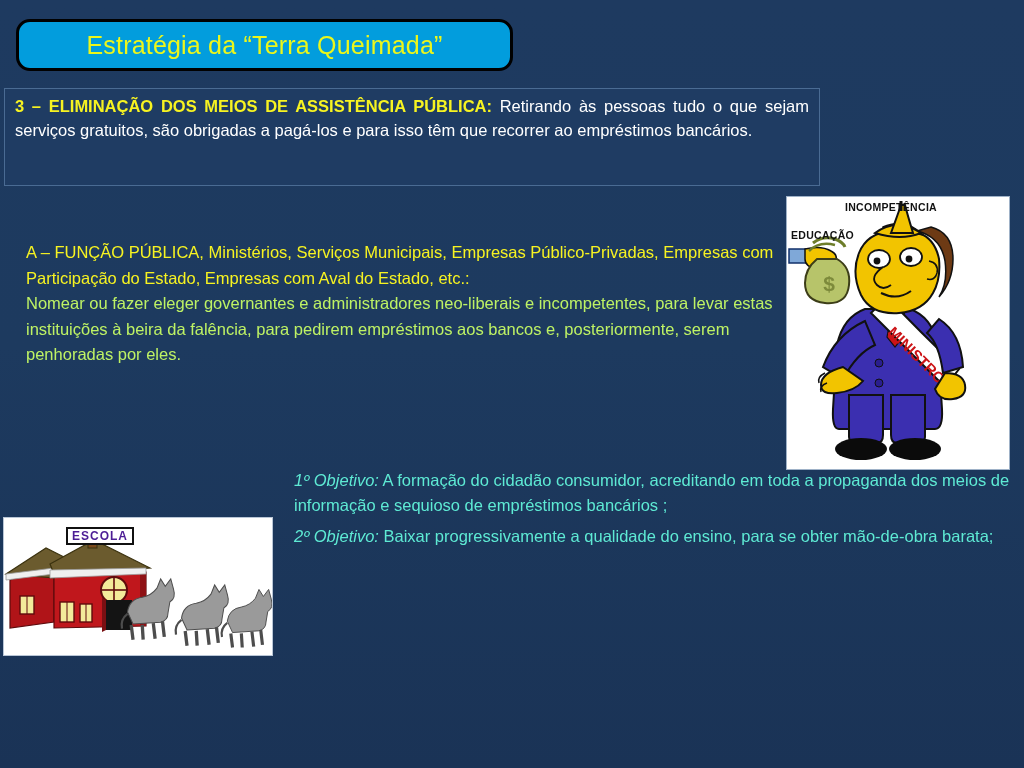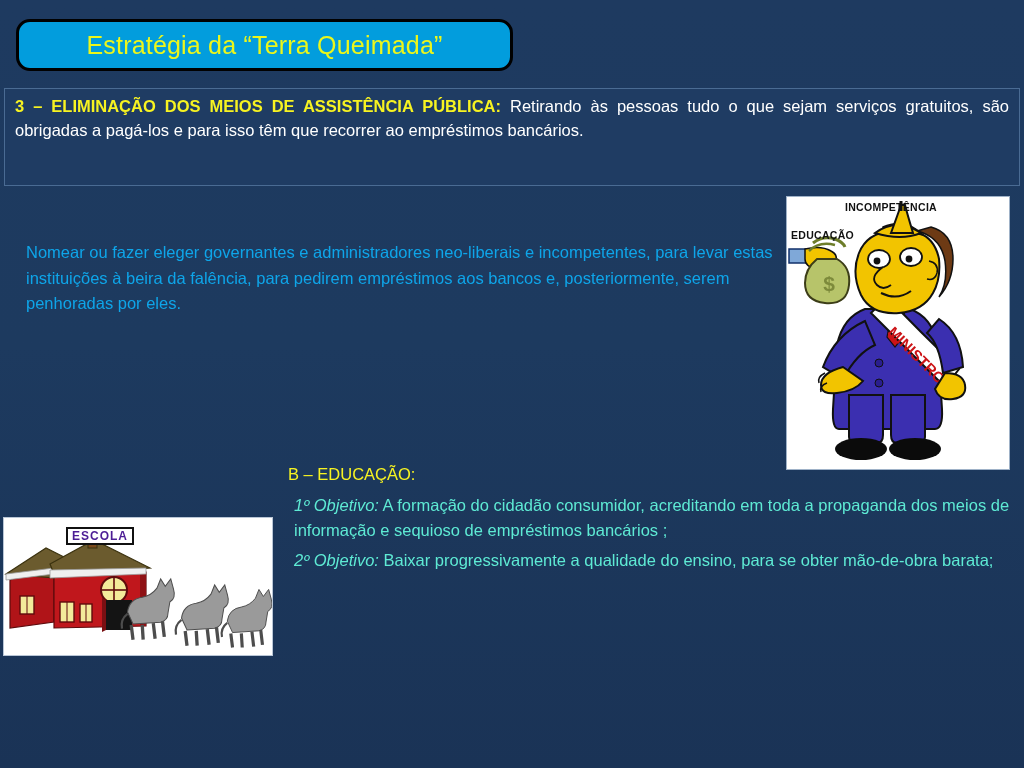--- a/index.html
+++ b/index.html
@@ -36,21 +36,21 @@
     font-size: 25px;
     letter-spacing: 0.2px;
     white-space: nowrap;
   }
 
   
   .header-box {
     position: absolute;
     left: 4px;
     top: 88px;
-    width: 1016px;
+    width: 816px;
     height: 98px;
     box-sizing: border-box;
     border: 1px solid #4a6b93;
     background: #1f3c63;
     padding: 6px 10px 4px 10px;
   }
   .header-para {
     margin: 0;
     color: #ffffff;
     font-size: 16.5px;
@@ -71,21 +71,21 @@
     width: 755px;
   }
   .sec-a-head {
     margin: 0;
     color: #f7f321;
     font-size: 16.5px;
     line-height: 1.55;
   }
   .sec-a-body {
     margin: 0;
-    color: #0ea5e9;
+    color: #bef264;
     font-size: 16.5px;
     line-height: 1.55;
   }
 
   
   .section-b {
     position: absolute;
     left: 288px;
     top: 462px;
     width: 730px;
@@ -168,25 +168,25 @@
   <span class="title-text">Estratégia  da “Terra Queimada”</span>
 </div>
 
 <div class="header-box">
   <p class="header-para">
     <span class="header-lead">3 – ELIMINAÇÃO DOS MEIOS DE ASSISTÊNCIA PÚBLICA:</span><span> Retirando às pessoas  tudo o que sejam serviços gratuitos,  são obrigadas a pagá-los e para isso têm que recorrer ao empréstimos bancários.</span>
   </p>
 </div>
 
 <div class="section-a">
+  <p class="sec-a-head">A – FUNÇÃO PÚBLICA, Ministérios, Serviços Municipais, Empresas Público-Privadas, Empresas com Participação do Estado,  Empresas com Aval do Estado, etc.:</p>
   <p class="sec-a-body">Nomear ou fazer eleger governantes e administradores neo-liberais e incompetentes, para levar estas instituições  à  beira da falência, para pedirem empréstimos aos bancos e, posteriormente, serem penhoradas por eles.</p>
 </div>
 
 <div class="section-b">
-  <p class="sec-b-head">B – EDUCAÇÃO:</p>
   <p class="obj-line">
     <span class="obj-label">1º Objetivo:</span><span> A formação do cidadão consumidor, acreditando em toda a propaganda dos meios de informação e sequioso de empréstimos bancários ;</span>
   </p>
   <p class="obj-line">
     <span class="obj-label">2º Objetivo:</span><span> Baixar progressivamente a  qualidade do ensino, para se obter mão-de-obra barata;</span>
   </p>
 </div>
 
 <div class="minister-img">
   <span class="lbl-incomp">INCOMPETÊNCIA</span>

